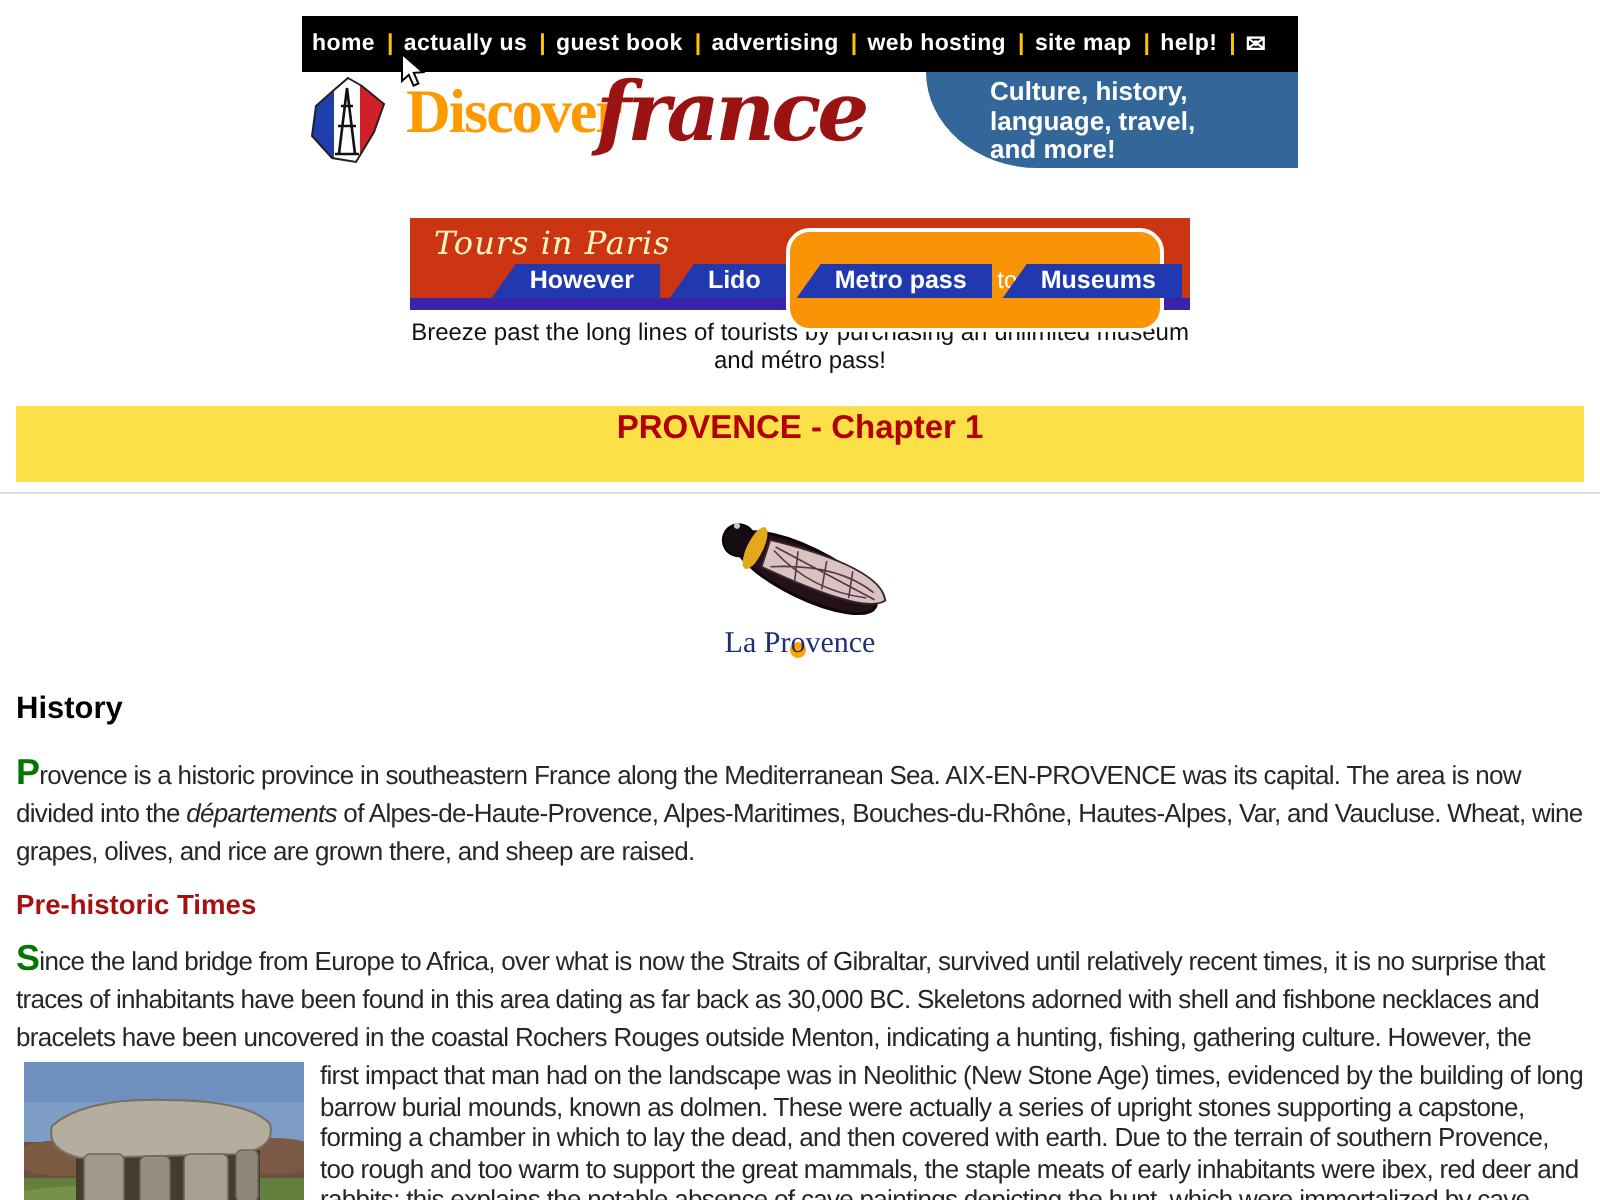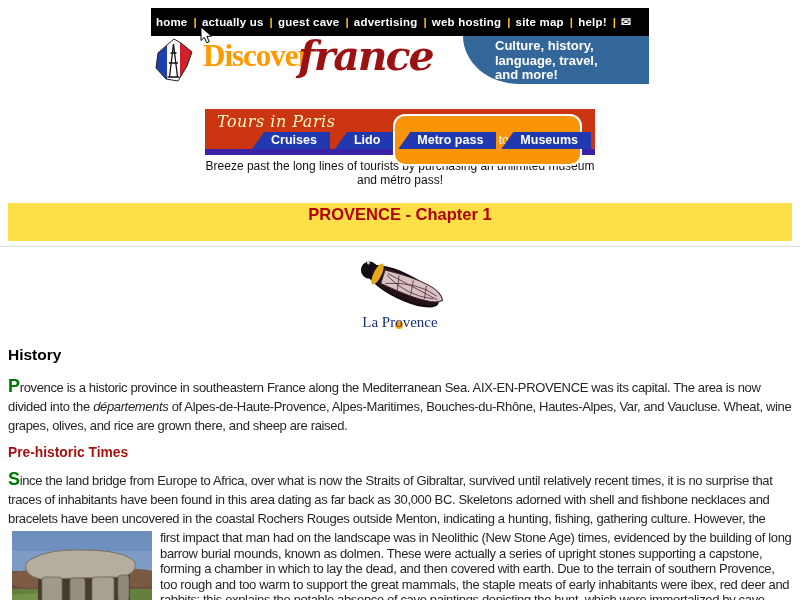--- a/index.html
+++ b/index.html
@@ -79,21 +79,21 @@
   .wrap-text{margin-left:152px;line-height:15.6px;}
   .cursor{position:absolute;left:200px;top:26px;z-index:50;}
 </style>
 </head>
 <body>
 
 <div class="nav">
   <div class="nav-items">
       <span class="nav-item">home</span>
       <span class="nav-item">actually us</span>
-      <span class="nav-item">guest cave</span>
+      <span class="nav-item">guest book</span>
       <span class="nav-item">advertising</span>
       <span class="nav-item">web hosting</span>
       <span class="nav-item">site map</span>
       <span class="nav-item">help!</span>
     </div>
   <span class="mail-wrap">
     <span class="mail-glyph">✉</span>
   </span>
 </div>
 
@@ -125,21 +125,21 @@
 
 <svg class="cursor" width="13" height="18" viewBox="0 0 13 18">
   <path d="M1,1 L1,14.5 L4.4,11.4 L6.8,16.8 L9.2,15.7 L6.9,10.4 L11.5,10.1 Z" fill="#fff" stroke="#000" stroke-width="1"></path>
 </svg>
 
 <div class="tours-wrap">
   <div class="tours">
     <span class="tours-title">Tours in Paris</span>
     <span class="pill">Are you planning to visit Paris?</span>
     <div class="tabs">
-        <span class="tab">Cruises</span>
+        <span class="tab">However</span>
         <span class="tab">Lido</span>
         <span class="tab">Metro pass</span>
         <span class="tab">Museums</span>
       </div>
   </div>
   <div class="stripe"></div>
   <div class="tours-caption">Breeze past the long lines of tourists by purchasing an unlimited museum and métro pass!</div>
 </div>
 
 <div class="chapter-bar">

